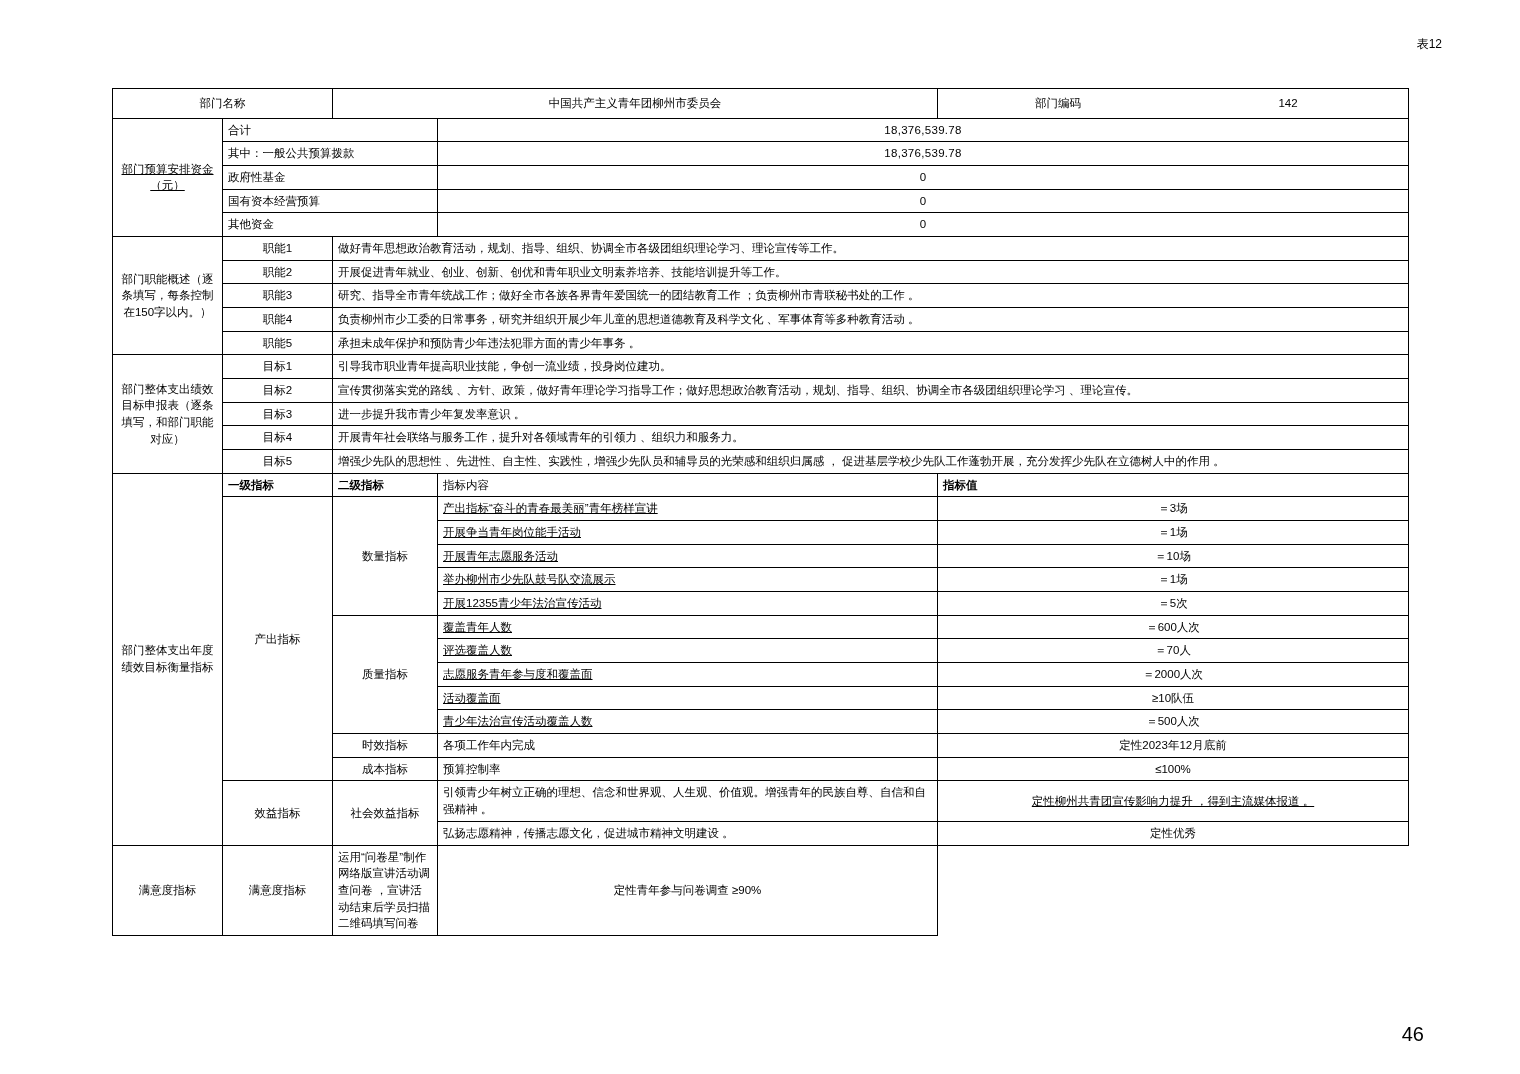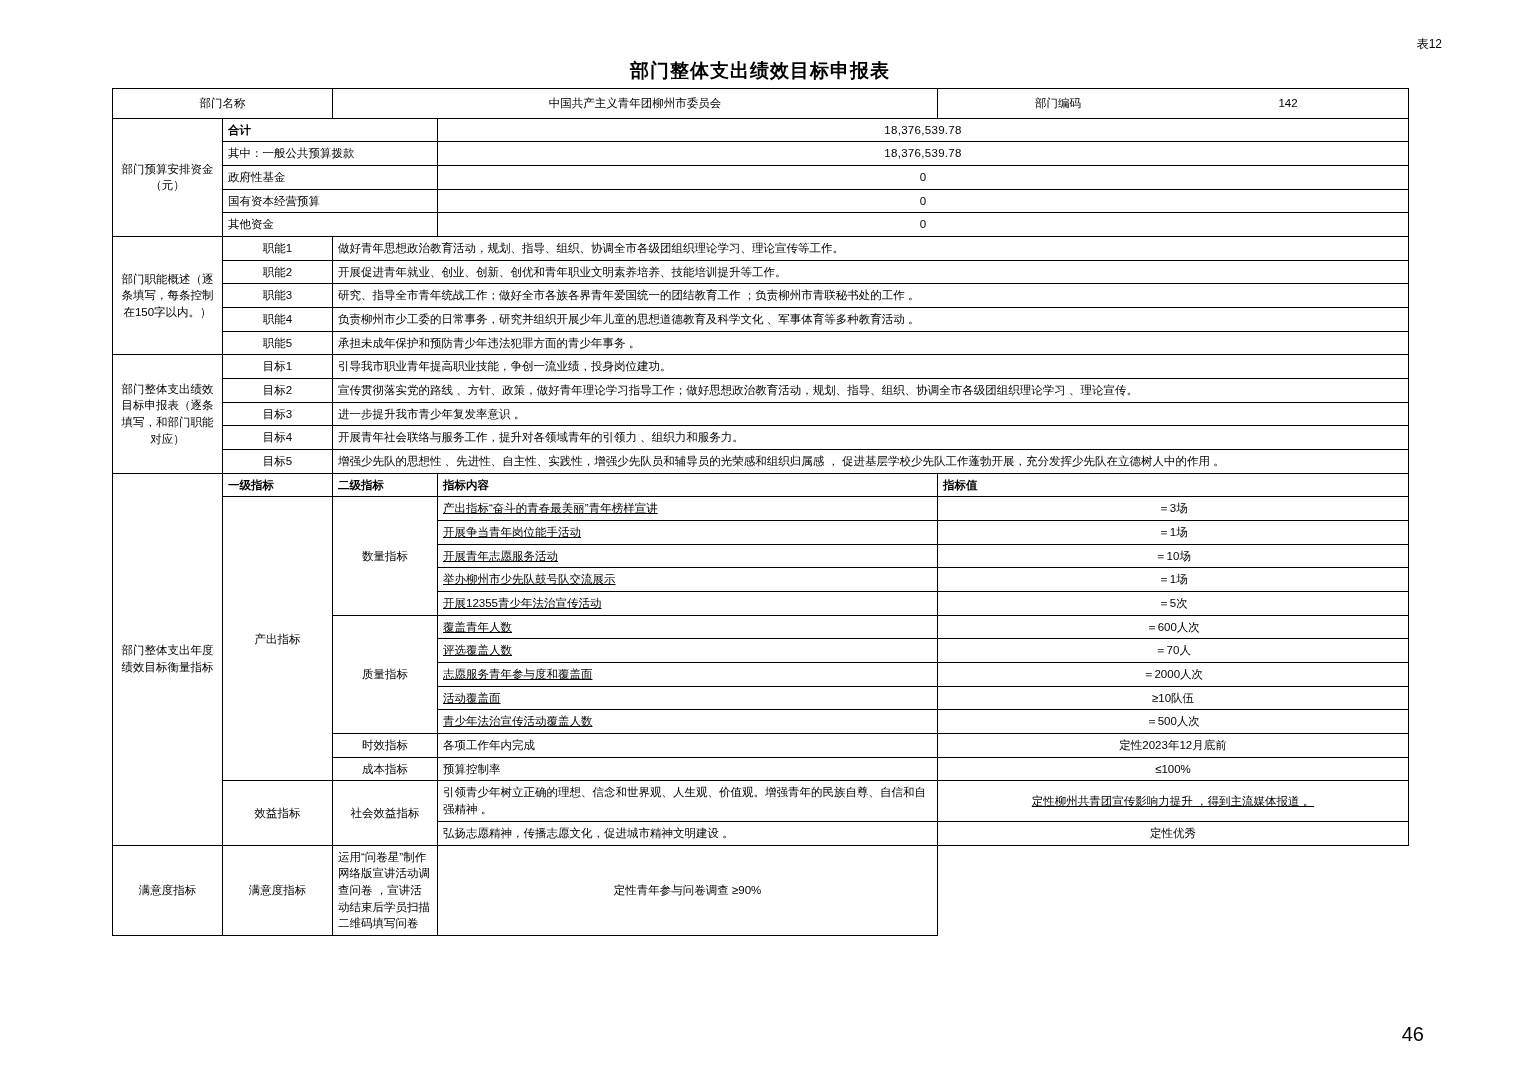--- a/index.html
+++ b/index.html
@@ -57,46 +57,45 @@
   table.main td {
     border: 1px solid #000;
     font-size: 11.5px;
     line-height: 1.45;
     padding: 3px 5px;
     vertical-align: middle;
     font-family: "Liberation Sans", "DejaVu Sans", sans-serif;
   }
   .ctr { text-align: center; }
   .lft { text-align: left; }
-  .bold { font-weight: bold; margin-top: 8px; }
+  .bold { font-weight: normal; margin-top: 8px; }
   .num {
     font-family: "Liberation Serif", serif;
     font-size: 12px;
     text-align: center;
     letter-spacing: 0.3px;
   }
   .tall-label {
     text-align: center;
     font-size: 11.5px;
     line-height: 1.6;
   }
   .indent1 { padding-left: 18px; }
   .indent2 { padding-left: 34px; margin-top: 14px; }
   .u { text-decoration: underline; }
   .hdr { text-align: left; font-weight: bold; font-size: 11.5px; }
   .cellpad { padding-left: 8px; }
-  .funds-label { line-height: 1.6; }
+  .funds-label { line-height: 1.6; text-decoration: underline; }
 </style>
 </head>
 <body>
 
 <div class="page">
 
   <div class="corner-tag">表12</div>
-  <div class="doc-title">部门整体支出绩效目标申报表</div>
 
   <table class="main">
     <colgroup>
       <col style="width:110px">
       <col style="width:110px">
       <col style="width:105px">
       <col style="width:500px">
       <col style="width:471px">
     </colgroup>
     <tbody>

